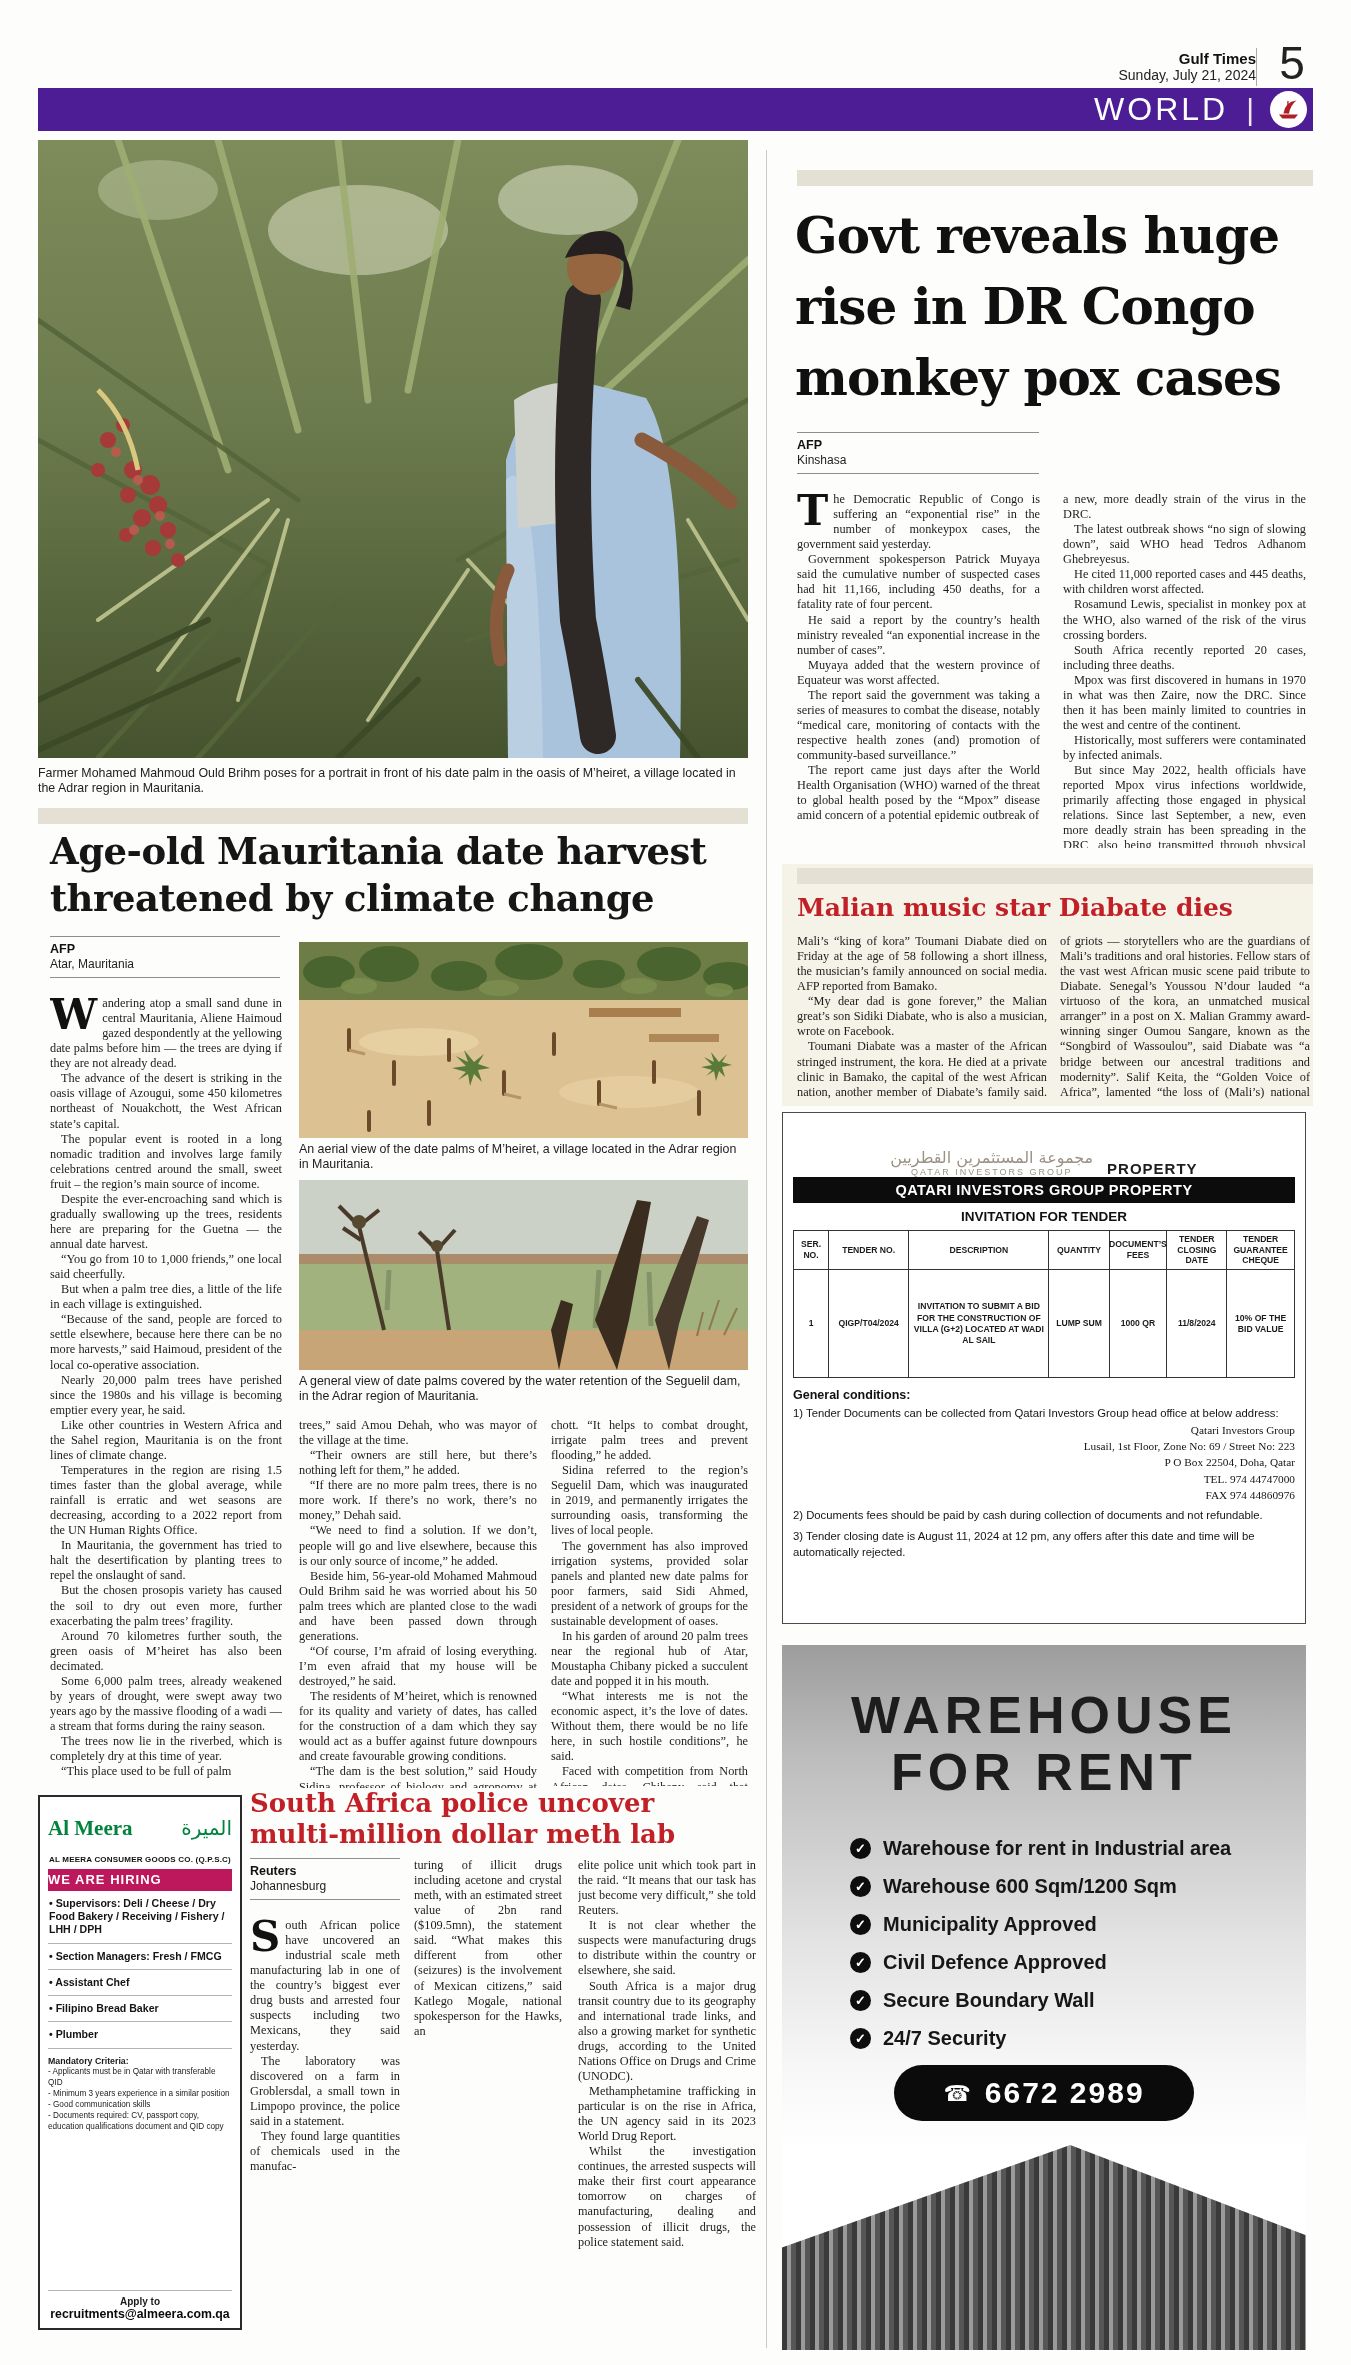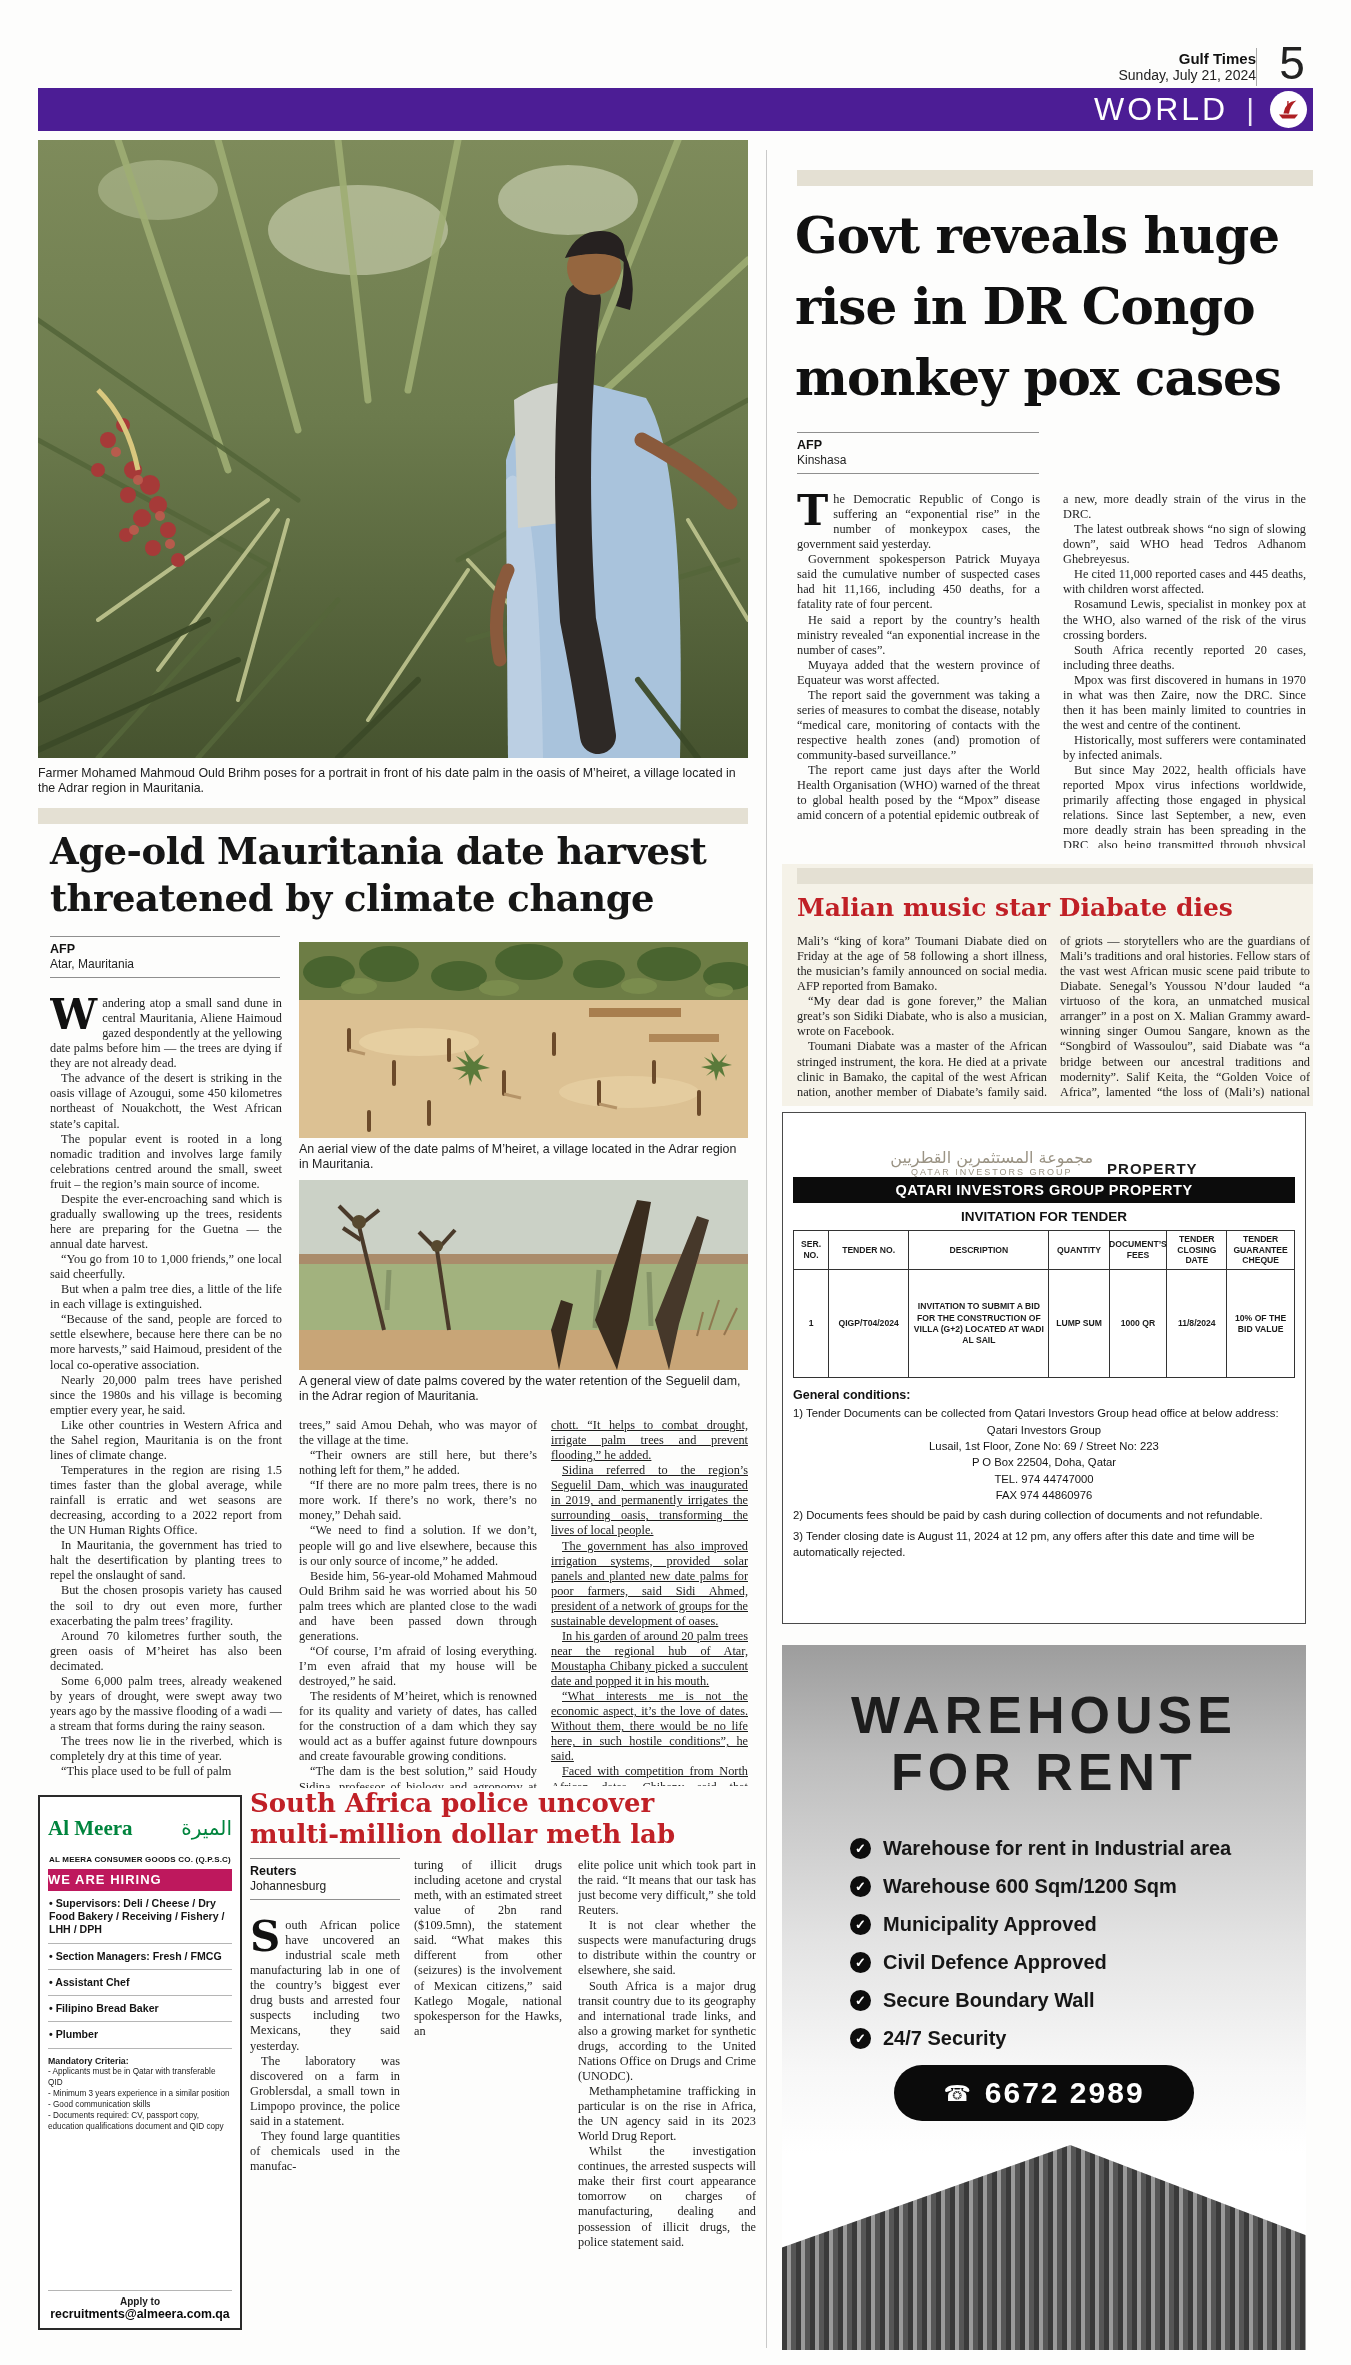--- a/index.html
+++ b/index.html
@@ -47,21 +47,21 @@
   .t-logo .en{font:9px "Liberation Sans",sans-serif;color:#9a9384;letter-spacing:2px;text-align:center;}
   .t-logo .prop{font:800 15px "Liberation Sans",sans-serif;color:#1d1d1d;letter-spacing:1px;}
   .t-black{background:#0c0c0c;color:#fff;text-align:center;font:700 14.5px/26px "Liberation Sans",sans-serif;letter-spacing:.5px;}
   .t-invite{text-align:center;font:700 13.5px "Liberation Sans",sans-serif;color:#111;margin:6px 0;}
   .t-grid{display:grid;grid-template-columns:7% 16% 28% 12% 11.5% 12% 13.5%;border-left:1px solid #333;border-top:1px solid #333;}
   .t-grid>div{border-right:1px solid #333;border-bottom:1px solid #333;display:flex;align-items:center;justify-content:center;text-align:center;padding:3px 2px;box-sizing:border-box;}
   .t-grid.hd>div{font:700 8.6px/1.25 "Liberation Sans",sans-serif;min-height:34px;}
   .t-grid.rw>div{font:700 8.6px/1.3 "Liberation Sans",sans-serif;min-height:108px;}
   .t-cond-title{font:700 12.5px "Liberation Sans",sans-serif;margin:10px 0 3px 0;color:#111;}
   .t-cond{font:11.3px/1.45 "Liberation Sans",sans-serif;color:#141414;}
-  .t-cond .ctr{text-align:center;}
+  .t-cond .ctr{text-align:right;font-family:Liberation Serif, serif;}
   
   .wh{background:linear-gradient(180deg,#9d9d9d 0%,#bdbdbd 16%,#e3e3e3 42%,#f7f7f7 60%,#ffffff 72%);overflow:hidden;}
   .wh-title{font:800 52px/57px "Liberation Sans",sans-serif;color:#1d1d1d;letter-spacing:5px;text-align:center;}
   .wh-row{display:flex;align-items:center;gap:12px;margin-bottom:15px;}
   .wh-check{width:21px;height:21px;border-radius:50%;background:#0d0d0d;color:#fff;font:700 13px/21px "Liberation Sans",sans-serif;text-align:center;flex:0 0 21px;}
   .wh-label{font:600 20px "Liberation Sans",sans-serif;color:#161616;}
   .wh-pill{margin:14px auto 0 auto;width:300px;height:56px;background:#0b0b0b;border-radius:30px;display:flex;align-items:center;justify-content:center;gap:14px;color:#fff;}
   .wh-pill .ph{font:22px "DejaVu Sans",sans-serif;}
   .wh-pill .num{font:800 30px "Liberation Sans",sans-serif;letter-spacing:2px;}
   .roof{position:absolute;left:0;bottom:0;width:100%;height:205px;
@@ -308,21 +308,21 @@
   <div class="abs bodycol" style="left:299px;top:1418px;width:238px;height:370px;">
       <p>trees,” said Amou Dehah, who was mayor of the village at the time.</p>
       <p>“Their owners are still here, but there’s nothing left for them,” he added.</p>
       <p>“If there are no more palm trees, there is no more work. If there’s no work, there’s no money,” Dehah said.</p>
       <p>“We need to find a solution. If we don’t, people will go and live elsewhere, because this is our only source of income,” he added.</p>
       <p>Beside him, 56-year-old Mohamed Mahmoud Ould Brihm said he was worried about his 50 palm trees which are planted close to the wadi and have been passed down through generations.</p>
       <p>“Of course, I’m afraid of losing everything. I’m even afraid that my house will be destroyed,” he said.</p>
       <p>The residents of M’heiret, which is renowned for its quality and variety of dates, has called for the construction of a dam which they say would act as a buffer against future downpours and create favourable growing conditions.</p>
       <p>“The dam is the best solution,” said Houdy Sidina, professor of biology and agronomy at the University of Nouak-</p>
     </div>
-  <div class="abs bodycol" style="left:551px;top:1418px;width:197px;height:368px;text-decoration:underline;">
+  <div class="abs bodycol" style="left:551px;top:1418px;width:197px;height:368px;">
       <p>chott. “It helps to combat drought, irrigate palm trees and prevent flooding,” he added.</p>
       <p>Sidina referred to the region’s Seguelil Dam, which was inaugurated in 2019, and permanently irrigates the surrounding oasis, transforming the lives of local people.</p>
       <p>The government has also improved irrigation systems, provided solar panels and planted new date palms for poor farmers, said Sidi Ahmed, president of a network of groups for the sustainable development of oases.</p>
       <p>In his garden of around 20 palm trees near the regional hub of Atar, Moustapha Chibany picked a succulent date and popped it in his mouth.</p>
       <p>“What interests me is not the economic aspect, it’s the love of dates. Without them, there would be no life here, in such hostile conditions”, he said.</p>
       <p>Faced with competition from North African dates, Chibany said that sharing the most effective techniques, combating waste and promoting better quality species, would help revive the Mauritanian industry.</p>
     </div>
 
   <div class="abs kicker" style="left:797px;top:170px;width:516px;"></div>
   <div class="abs dc-head" style="left:795px;top:200px;width:520px;">

